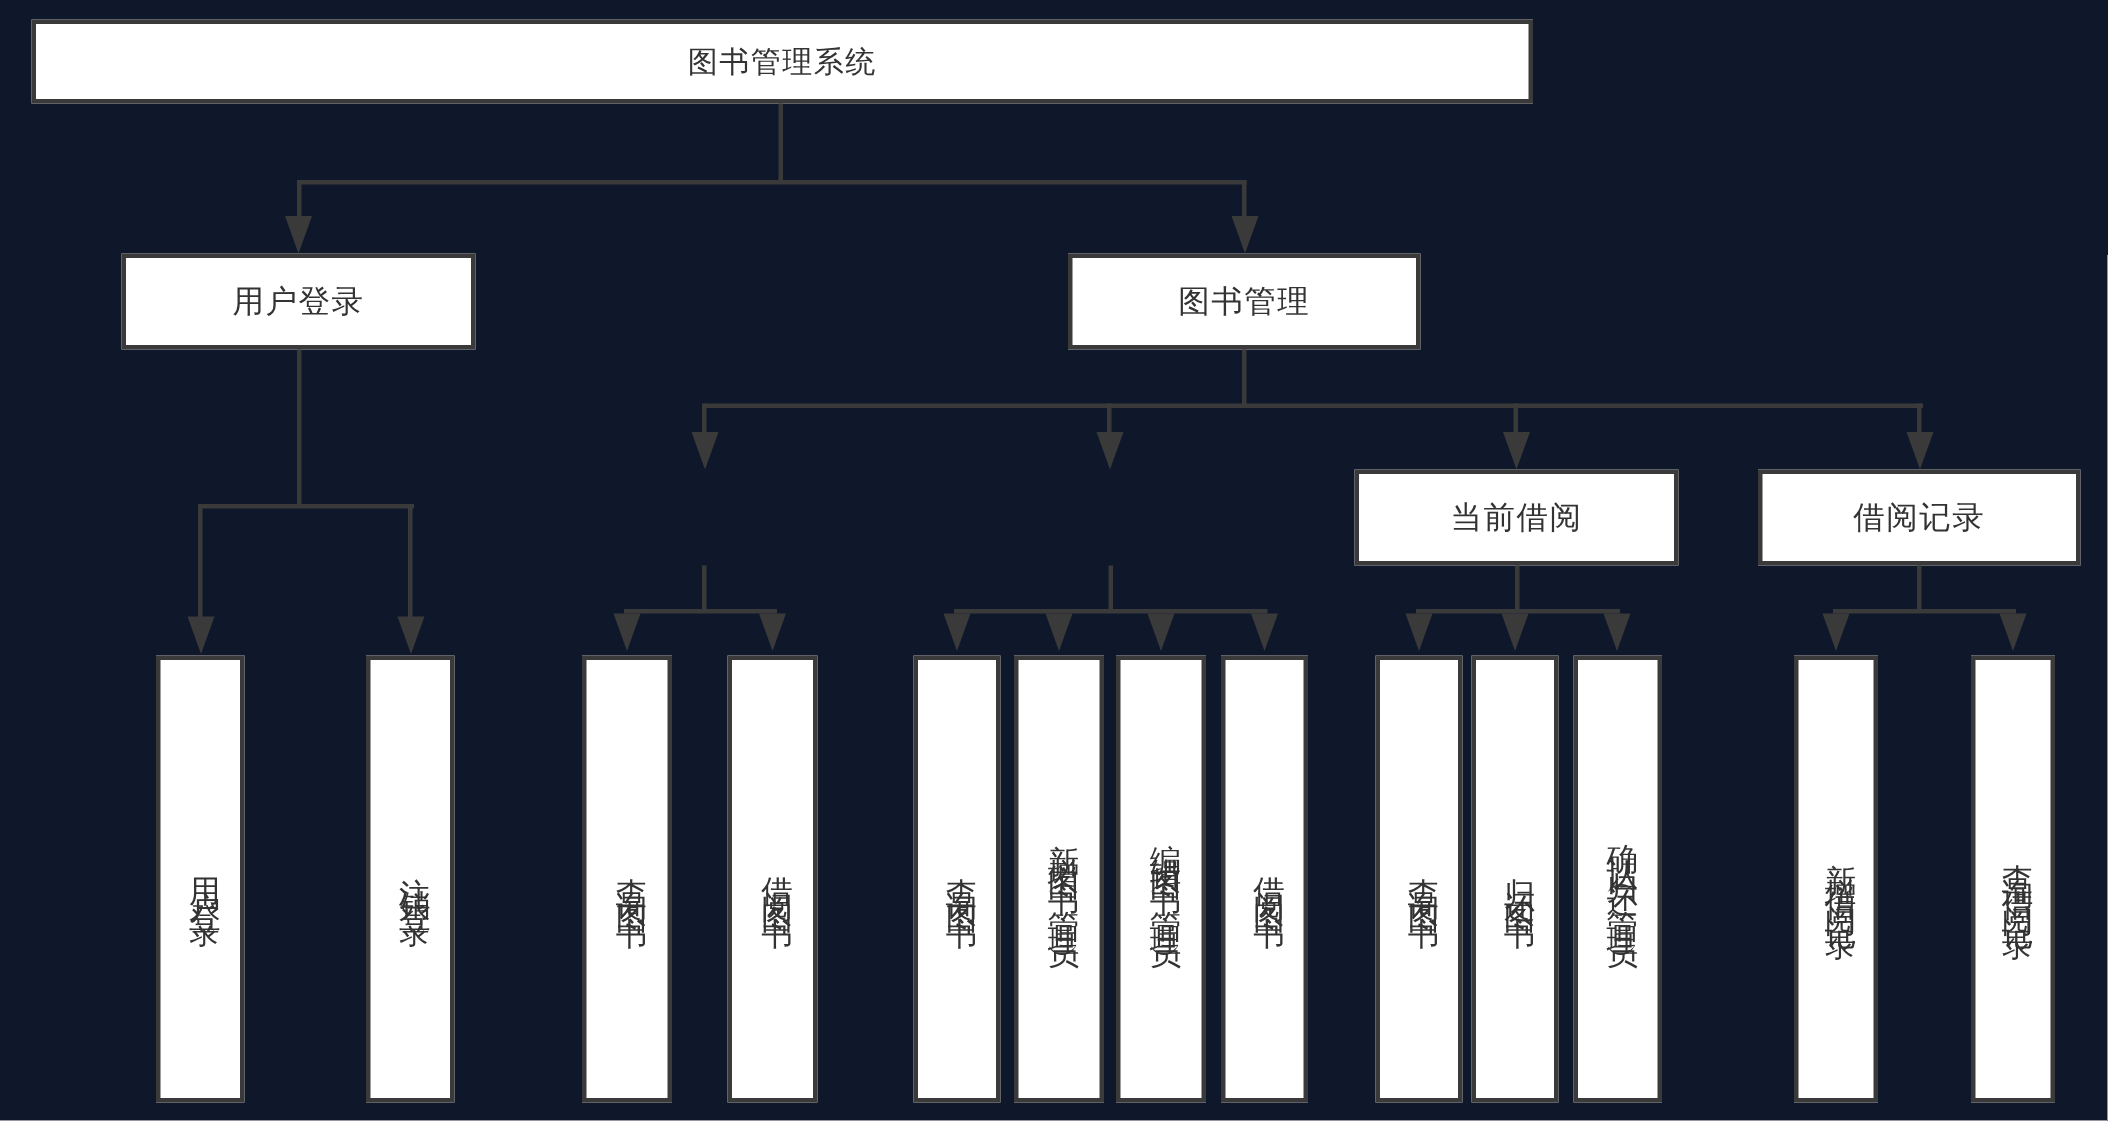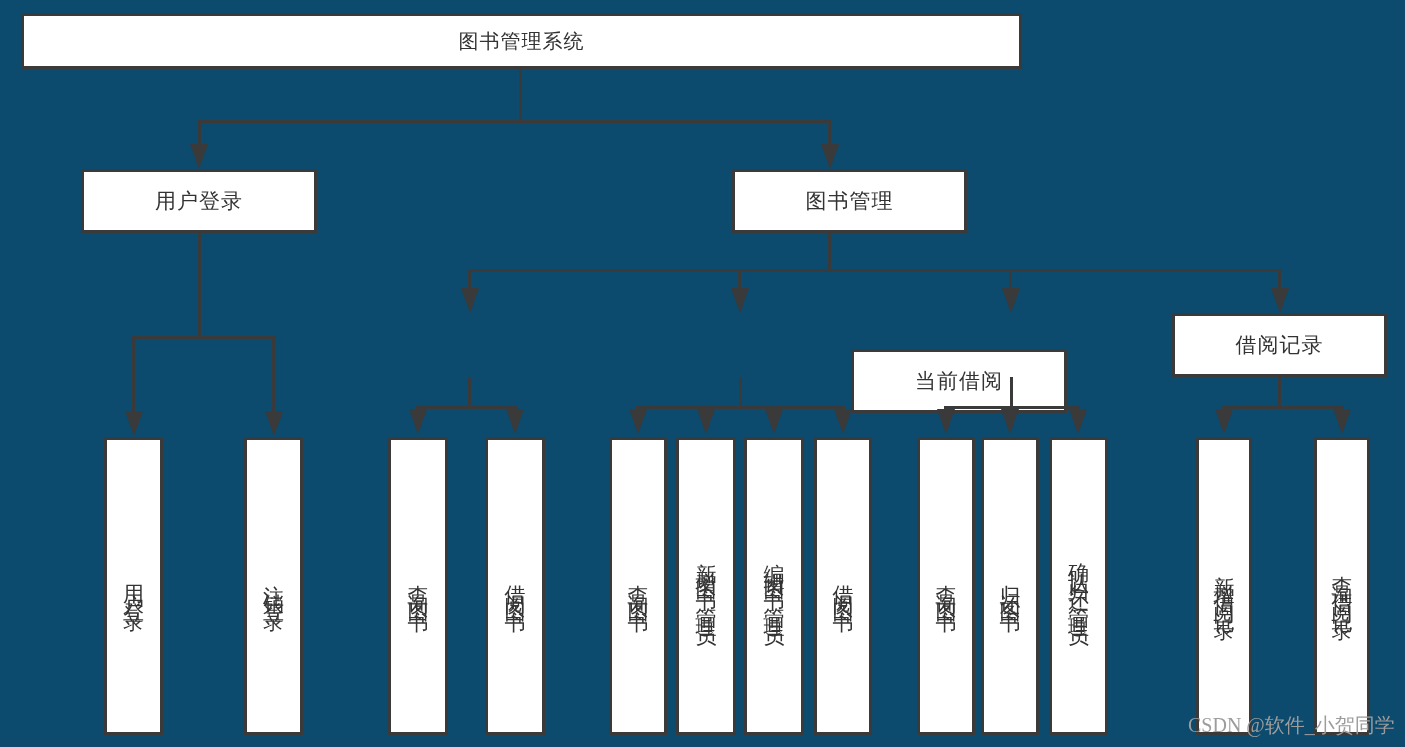--- a/index.html
+++ b/index.html
@@ -1,20 +1,20 @@
 <!DOCTYPE html>
 <html><head>
 <meta charset="utf-8">
 <style>
   html,body { margin:0; padding:0; background:#ffffff; }
   .stage {
     position:relative;
     width:1405px; height:747px;
-    background:#0c4a6e;
-    font-family:Liberation Serif, serif;
+    background:#0f172a;
+    font-family:Liberation Mono, monospace;
     overflow:hidden;
   }
   .hbox {
     position:absolute;
     box-sizing:border-box;
     border:3px solid #3a3a3a;
     background:#ffffff;
     display:flex; align-items:center; justify-content:center;
     font-size:21px; color:#333333; letter-spacing:1px;
     white-space:nowrap;
@@ -48,25 +48,25 @@
 </style>
 </head>
 <body>
 
 <div class="stage">
 
   <div class="hbox root" style="left:21px; top:13px; width:1001px; height:56px;">图书管理系统</div>
 
   <div class="hbox" style="left:81px; top:169px; width:236px; height:64px;">用户登录</div>
 
-  <div class="hbox" style="left:712px; top:169px; width:235px; height:64px;margin-left:20px;">图书管理</div>
+  <div class="hbox" style="left:712px; top:169px; width:235px; height:64px;">图书管理</div>
 
 
 
-  <div class="hbox" style="left:851px; top:313px; width:216px; height:64px;margin-top:36px;">当前借阅</div>
+  <div class="hbox" style="left:903px; top:313px; width:216px; height:64px;">当前借阅</div>
 
   <div class="hbox" style="left:1172px; top:313px; width:215px; height:64px;">借阅记录</div>
 
   <div class="vbox" style="left:104px; width:59px;">用户登录</div>
 
   <div class="vbox" style="left:244px; width:59px;">注销登录</div>
 
   <div class="vbox" style="left:388px; width:60px;">查询图书</div>
 
   <div class="vbox" style="left:485px; width:60px;">借阅图书</div>
@@ -130,15 +130,14 @@
   <div class="hline" style="left:944px; top:406px; width:136px;"></div>
   <div class="arrow" style="left:937px; top:409px;"></div>
   <div class="arrow" style="left:1001px; top:409px;"></div>
   <div class="arrow" style="left:1069px; top:409px;"></div>
 
   <div class="vline" style="left:1278px; top:377px; height:31px;"></div>
   <div class="hline" style="left:1222px; top:406px; width:122px;"></div>
   <div class="arrow" style="left:1215px; top:409px;"></div>
   <div class="arrow" style="left:1333px; top:409px;"></div>
 
-  <div class="watermark">CSDN @软件_小贺同学</div>
 
 </div>
 
 </body></html>

